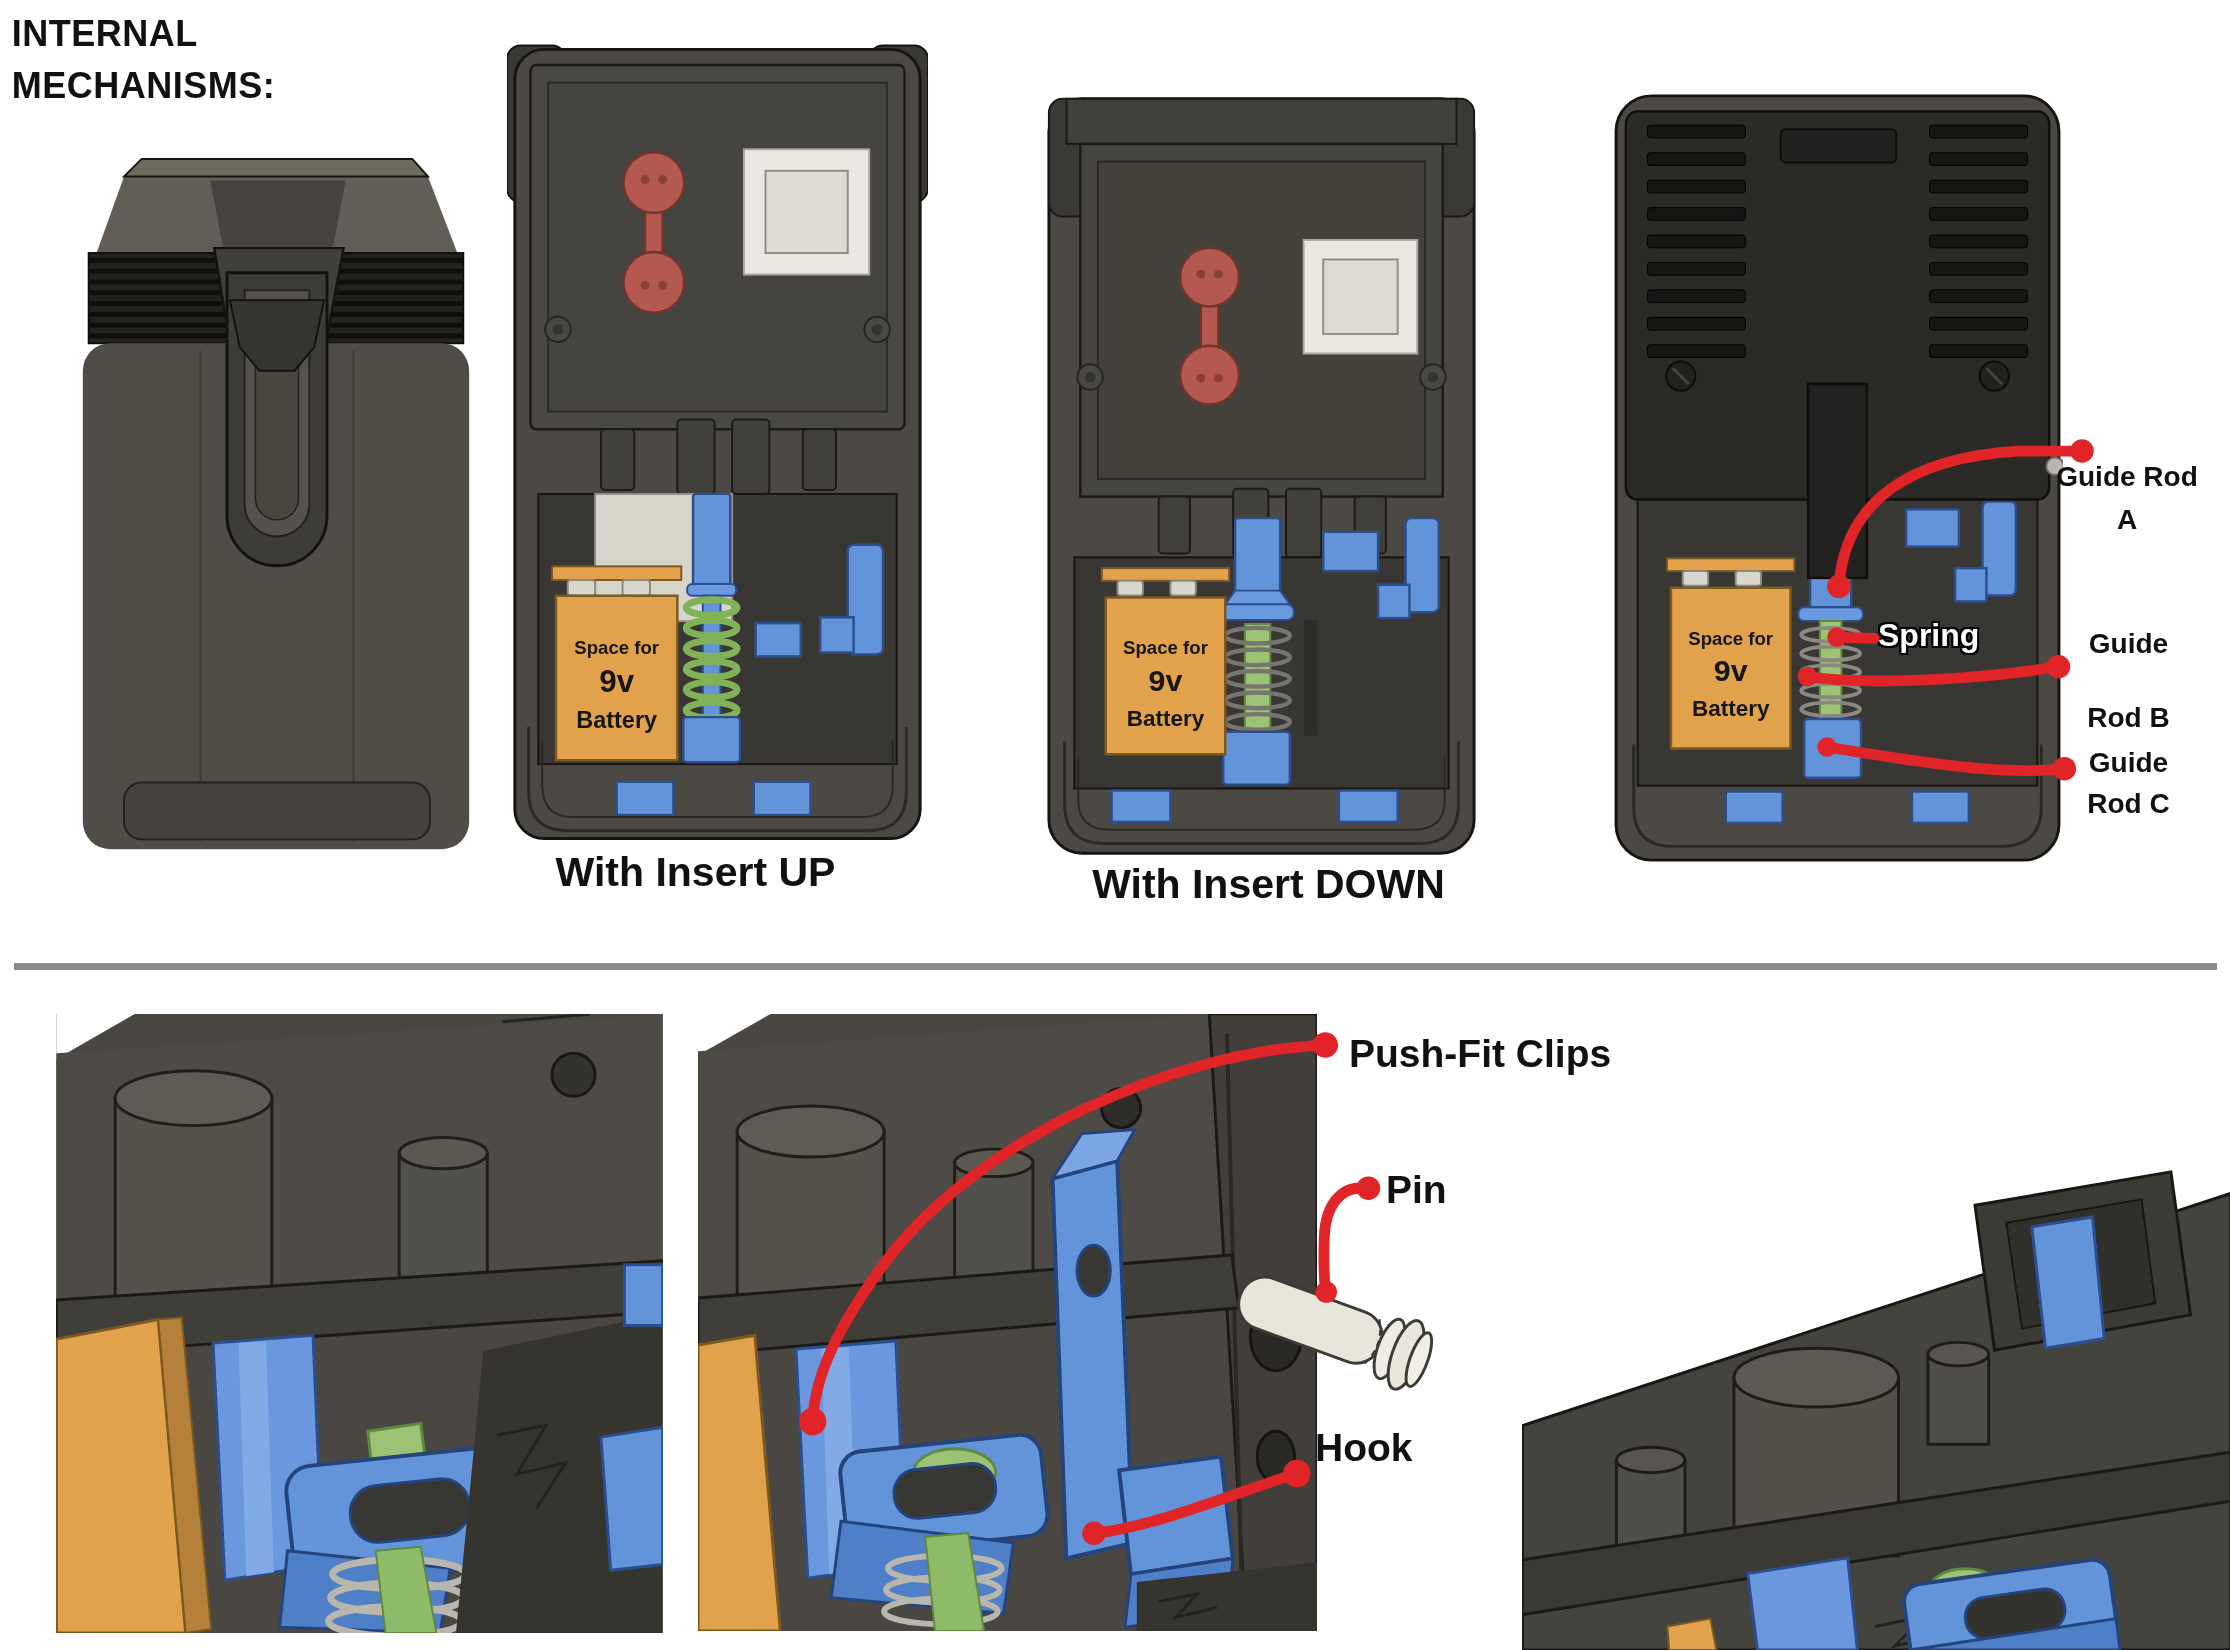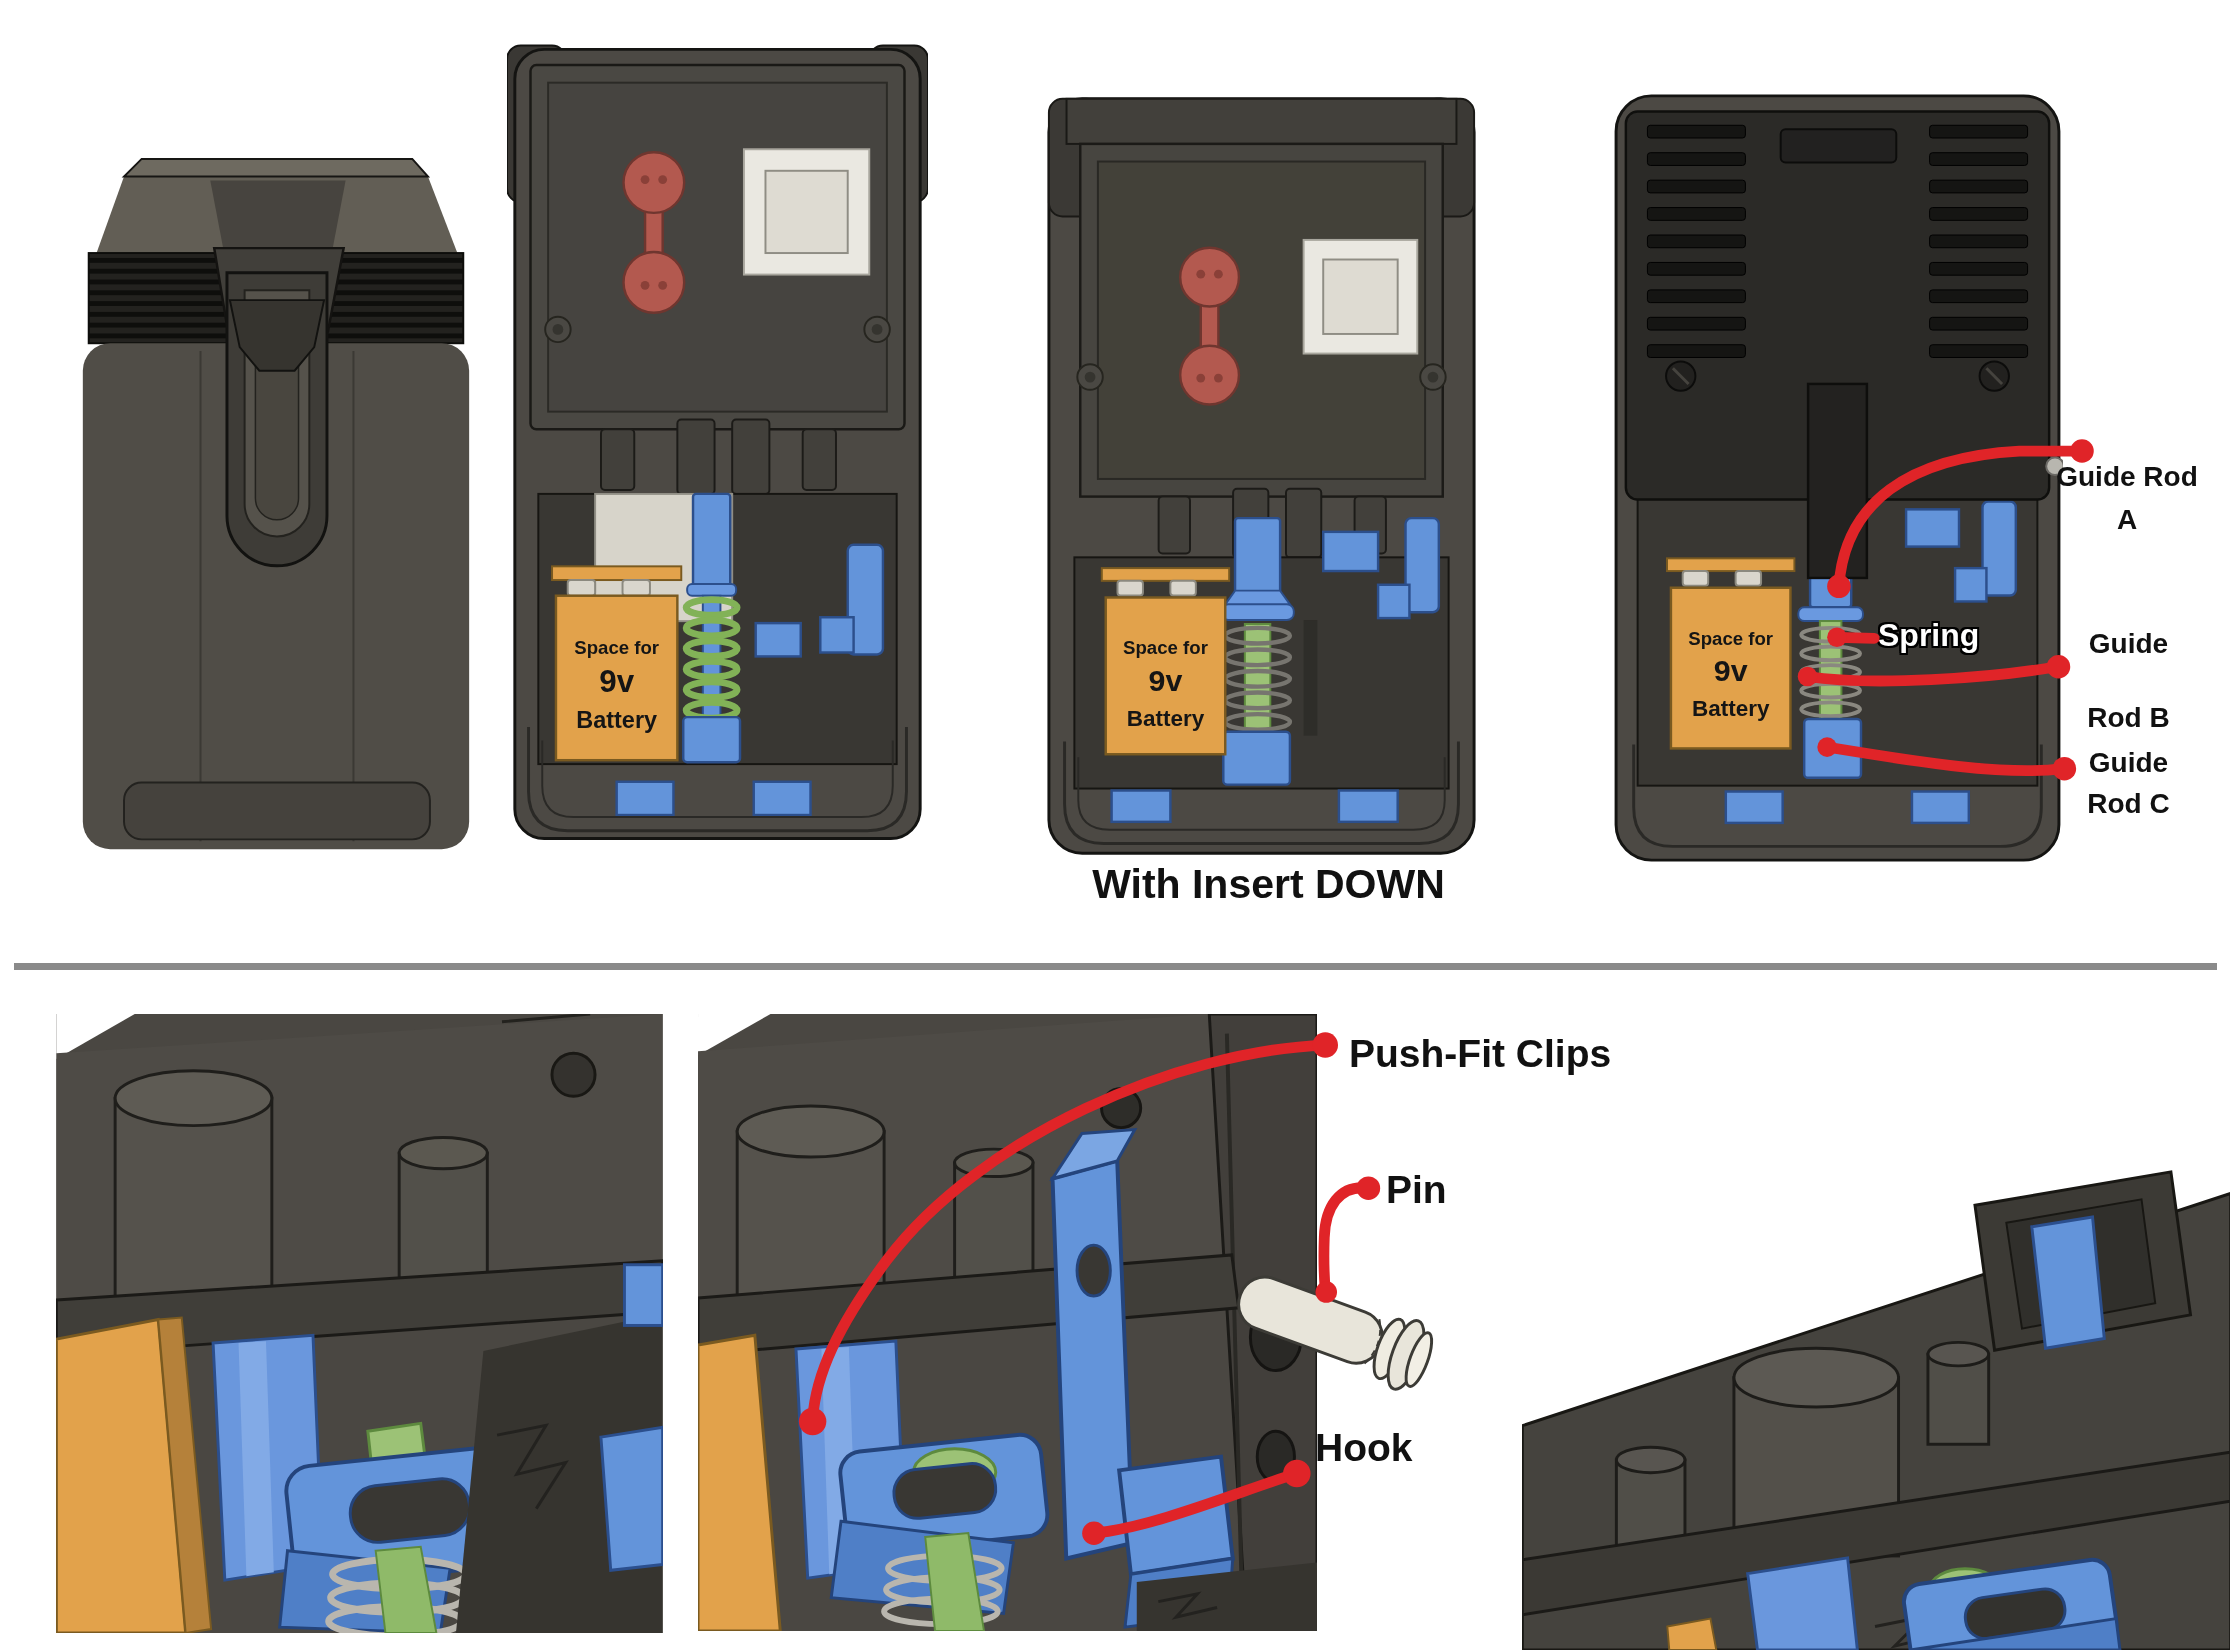--- a/index.html
+++ b/index.html
@@ -14,20 +14,24 @@
     text-shadow:2px 0 0 #000,-2px 0 0 #000,0 2px 0 #000,0 -2px 0 #000,2px 2px 0 #000,-2px -2px 0 #000,2px -2px 0 #000,-2px 2px 0 #000;}
   .divider{background:#8a8a8a;}
   svg{display:block;}
   svg text{font-family:"Liberation Sans","DejaVu Sans",sans-serif;font-weight:bold;fill:#151515;}
 </style>
 </head>
 <body>
 
 <div id="canvas">
 
+  <div class="abs title" style="left:11.8px;top:7.8px;">
+    <div>INTERNAL</div>
+    <div>MECHANISMS:</div>
+  </div>
 
   <svg class="abs" style="left:67px;top:155px;" width="417" height="704" viewBox="0 0 425 718">
     <defs>
       <pattern id="ribs1" width="425" height="11" patternUnits="userSpaceOnUse">
         <rect width="425" height="11" fill="#23221f"></rect>
           <rect y="6" width="425" height="5" fill="#0e0e0c"></rect>
       </pattern>
     </defs>
 
     <polygon points="30,100 58,22 368,22 398,100" fill="#625e55" stroke="#17161 4" stroke-width="2"></polygon>
@@ -248,20 +252,21 @@
       </g>
       <circle cx="70" cy="292" r="15" fill="#22211f" stroke="#0c0c0b" stroke-width="2"></circle>
       <line x1="62" y1="284" x2="78" y2="300" stroke="#45433e" stroke-width="3"></line>
       <circle cx="390" cy="292" r="15" fill="#22211f" stroke="#0c0c0b" stroke-width="2"></circle>
       <line x1="382" y1="284" x2="398" y2="300" stroke="#45433e" stroke-width="3"></line>
       <rect x="200" y="300" width="60" height="198" fill="#232220" stroke="#0e0e0c" stroke-width="2.5"></rect>
     </g>
     <circle cx="452" cy="384" r="9" fill="#b8b6af" stroke="#6b6965" stroke-width="2"></circle>
   </svg>
 
+  <div class="abs caption" style="left:485px;top:849px;width:421px;">With Insert UP</div>
   <div class="abs caption" style="left:1058px;top:861px;width:421px;">With Insert DOWN</div>
 
   <div class="abs note" style="left:2039px;top:461px;width:176px;">Guide Rod</div>
   <div class="abs note" style="left:2039px;top:504px;width:176px;">A</div>
   <div class="abs spring-label" style="left:1878px;top:617px;">Spring</div>
   <div class="abs note" style="left:2060px;top:628px;width:137px;">Guide</div>
   <div class="abs note" style="left:2060px;top:670px;width:137px;margin-top:32px;">Rod B</div>
   <div class="abs note" style="left:2060px;top:747px;width:137px;">Guide</div>
   <div class="abs note" style="left:2060px;top:788px;width:137px;">Rod C</div>
 

